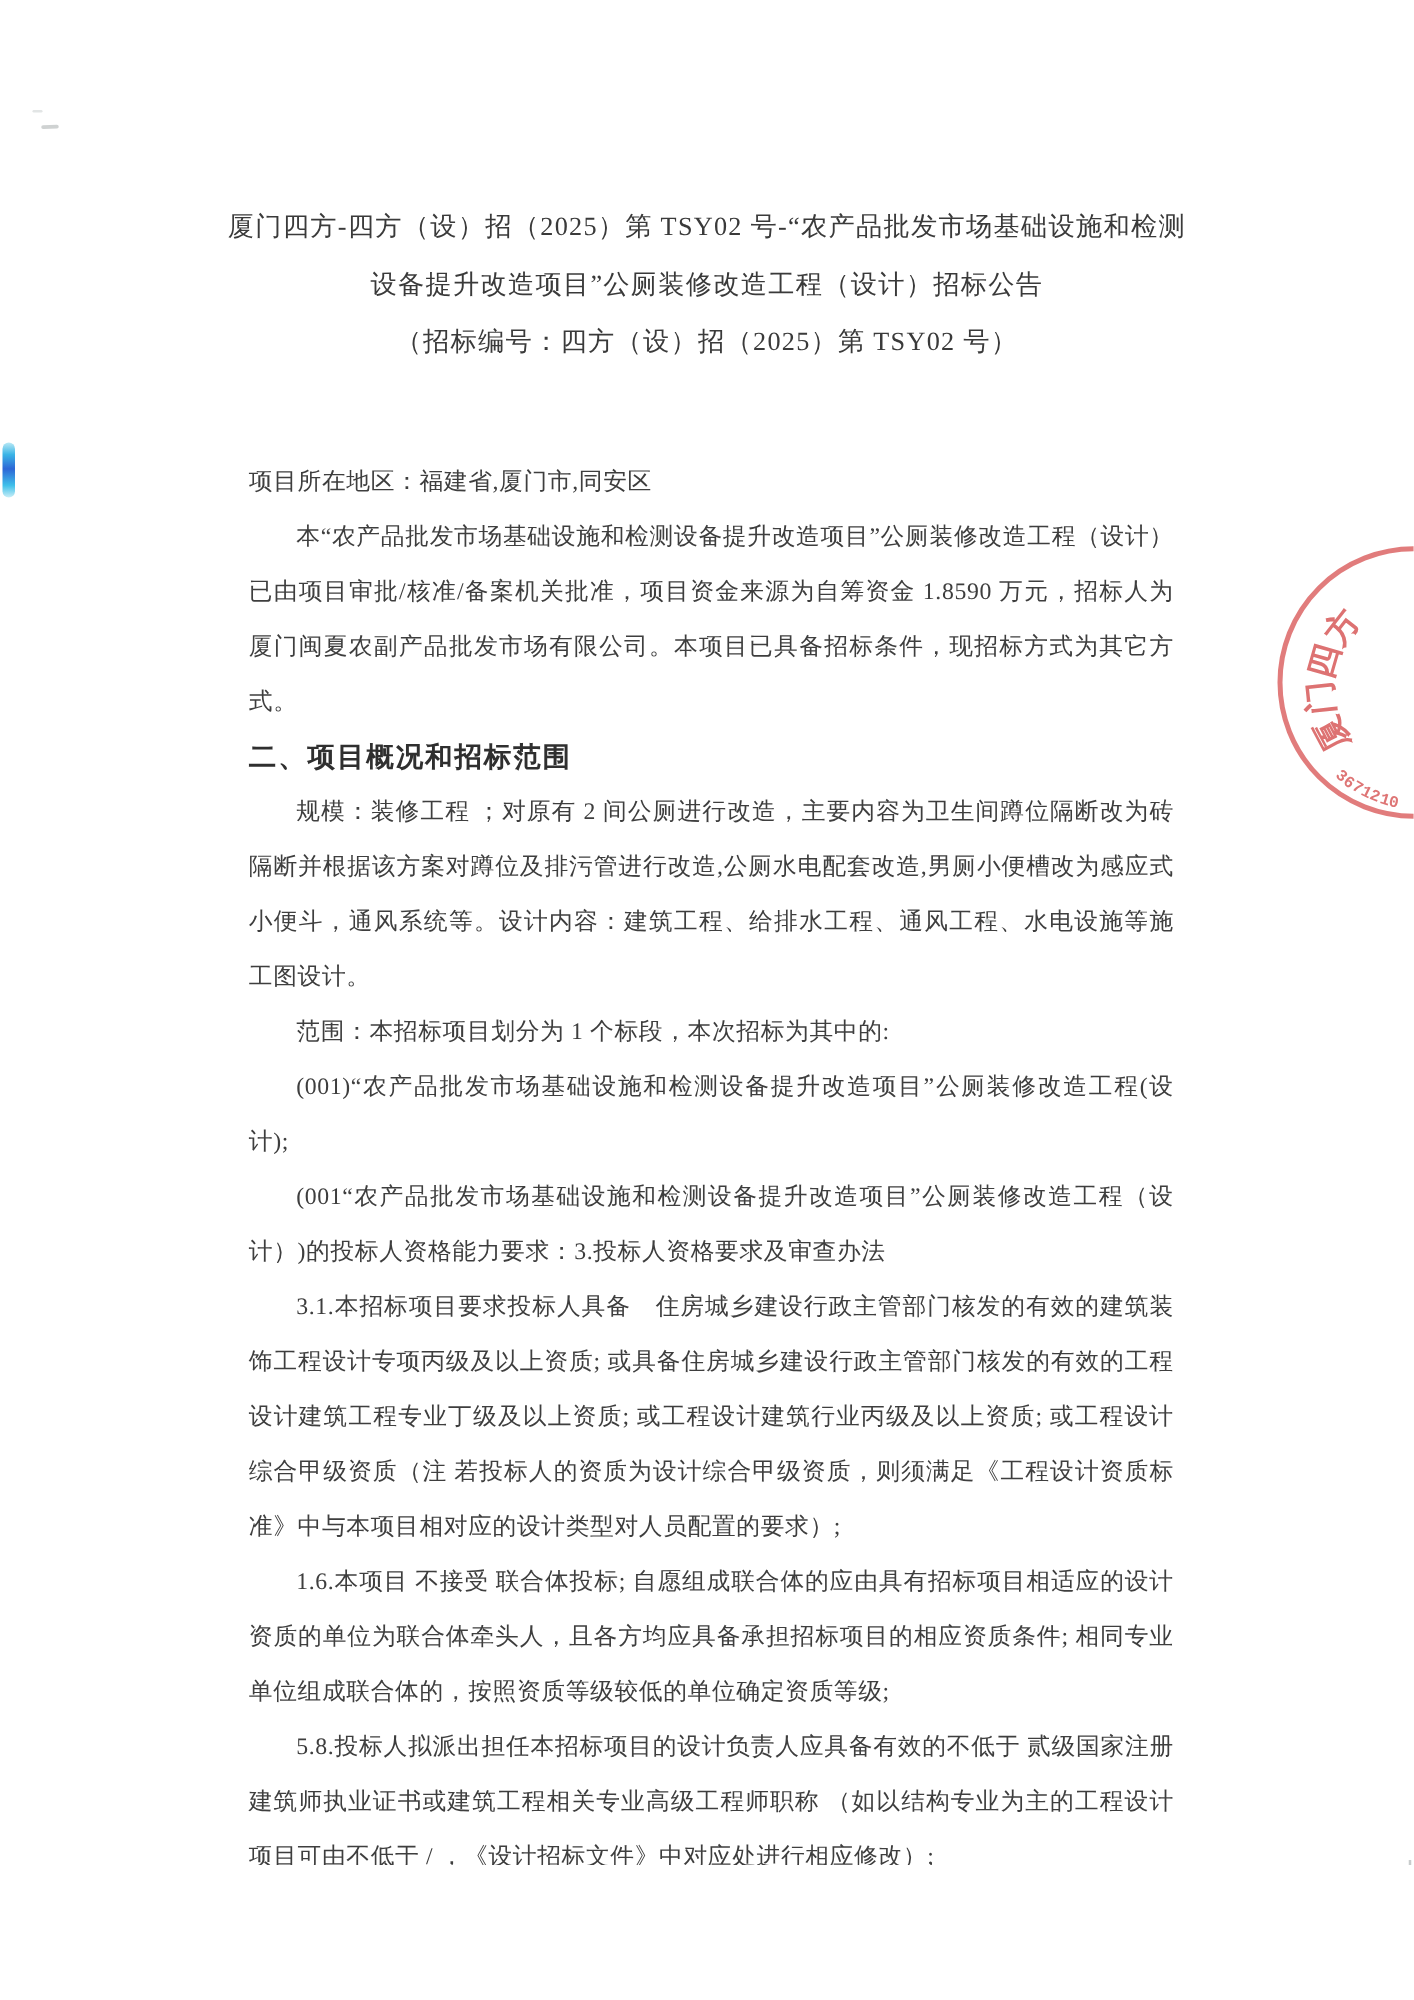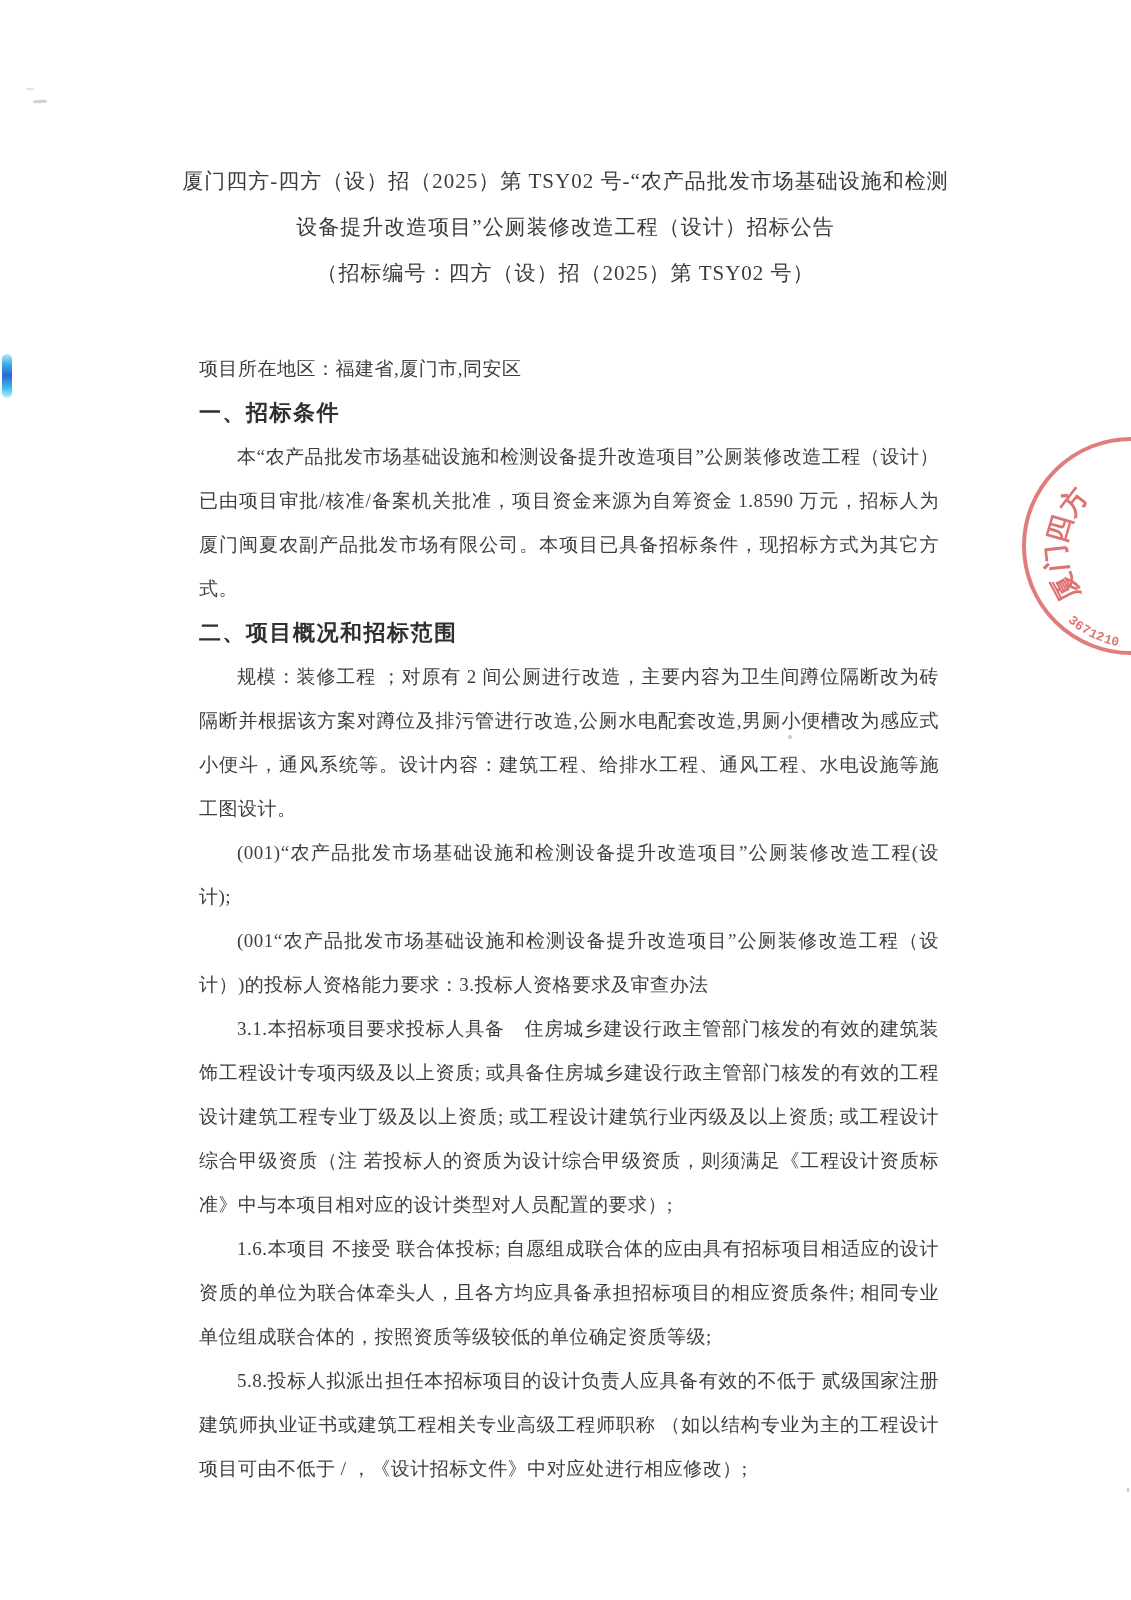--- a/index.html
+++ b/index.html
@@ -24,21 +24,21 @@
     line-height: 46px;
     letter-spacing: 1px;
     color: #3a3a3a;
   }
 
   
   .content {
     position: absolute;
     left: 199px;
     width: 740px;
-    top: 347px;
+    top: 364px;
     font-size: 19px;
     line-height: 44px;
     letter-spacing: 0.5px;
     color: #3e3e3e;
     text-align: justify;
   }
   .content p { margin: 0; }
   .content p.indent { text-indent: 2em; }
   .content h2 {
     margin: 0;
@@ -102,25 +102,25 @@
 
   <div class="title-block">
     <div>厦门四方-四方（设）招（2025）第 TSY02 号-“农产品批发市场基础设施和检测</div>
     <div>设备提升改造项目”公厕装修改造工程（设计）招标公告</div>
     <div>（招标编号：四方（设）招（2025）第 TSY02 号）</div>
   </div>
 
   <div class="content">
     <p>项目所在地区：福建省,厦门市,同安区</p>
 
-    <h2>一、招标条件</h2>
     <p class="indent">本“农产品批发市场基础设施和检测设备提升改造项目”公厕装修改造工程（设计）已由项目审批/核准/备案机关批准，项目资金来源为自筹资金 1.8590 万元，招标人为厦门闽夏农副产品批发市场有限公司。本项目已具备招标条件，现招标方式为其它方式。</p>
 
     <h2>二、项目概况和招标范围</h2>
     <p class="indent">规模：装修工程 ；对原有 2 间公厕进行改造，主要内容为卫生间蹲位隔断改为砖隔断并根据该方案对蹲位及排污管进行改造,公厕水电配套改造,男厕小便槽改为感应式小便斗，通风系统等。设计内容：建筑工程、给排水工程、通风工程、水电设施等施工图设计。</p>
+    <p class="indent">范围：本招标项目划分为 1 个标段，本次招标为其中的:</p>
     <p class="indent">(001)“农产品批发市场基础设施和检测设备提升改造项目”公厕装修改造工程(设计);</p>
 
     <p class="indent">(001“农产品批发市场基础设施和检测设备提升改造项目”公厕装修改造工程（设计）)的投标人资格能力要求：3.投标人资格要求及审查办法</p>
     <p class="indent">3.1.本招标项目要求投标人具备　住房城乡建设行政主管部门核发的有效的建筑装饰工程设计专项丙级及以上资质; 或具备住房城乡建设行政主管部门核发的有效的工程设计建筑工程专业丁级及以上资质; 或工程设计建筑行业丙级及以上资质; 或工程设计综合甲级资质（注 若投标人的资质为设计综合甲级资质，则须满足《工程设计资质标准》中与本项目相对应的设计类型对人员配置的要求）;</p>
     <p class="indent">1.6.本项目 不接受 联合体投标; 自愿组成联合体的应由具有招标项目相适应的设计资质的单位为联合体牵头人，且各方均应具备承担招标项目的相应资质条件; 相同专业单位组成联合体的，按照资质等级较低的单位确定资质等级;</p>
     <p class="indent">5.8.投标人拟派出担任本招标项目的设计负责人应具备有效的不低于 贰级国家注册建筑师执业证书或建筑工程相关专业高级工程师职称 （如以结构专业为主的工程设计项目可由不低于 / ，《设计招标文件》中对应处进行相应修改）;</p>
   </div>
 
   <div class="seal">
       <span class="seal-char" style="left: 40.1301px; top: 145.619px; color: rgb(214, 83, 83); opacity: 0.82; transform: translate(-50%, -50%) rotate(242deg);">厦</span>

